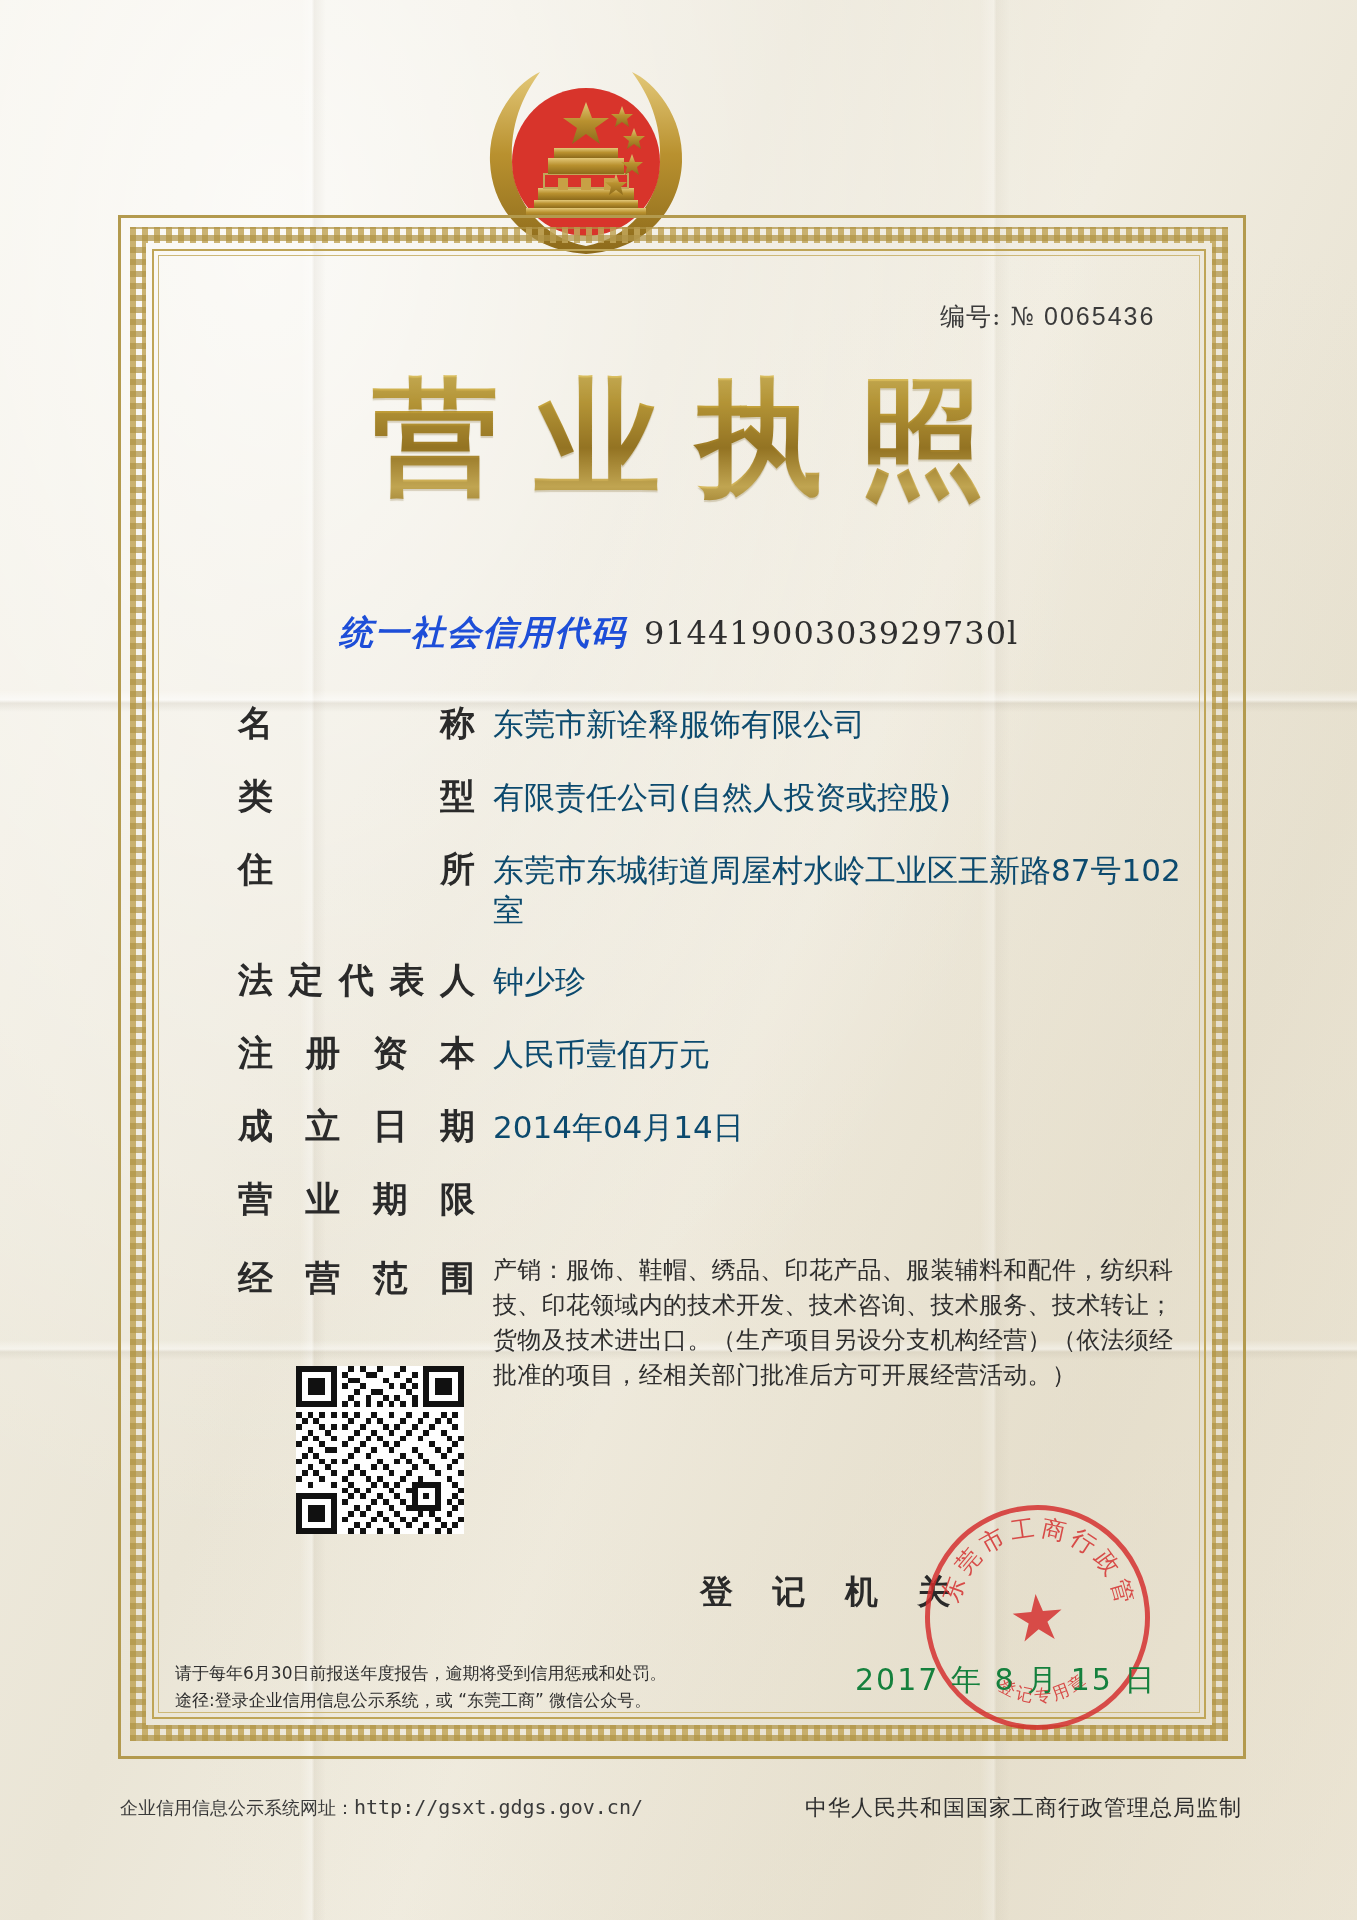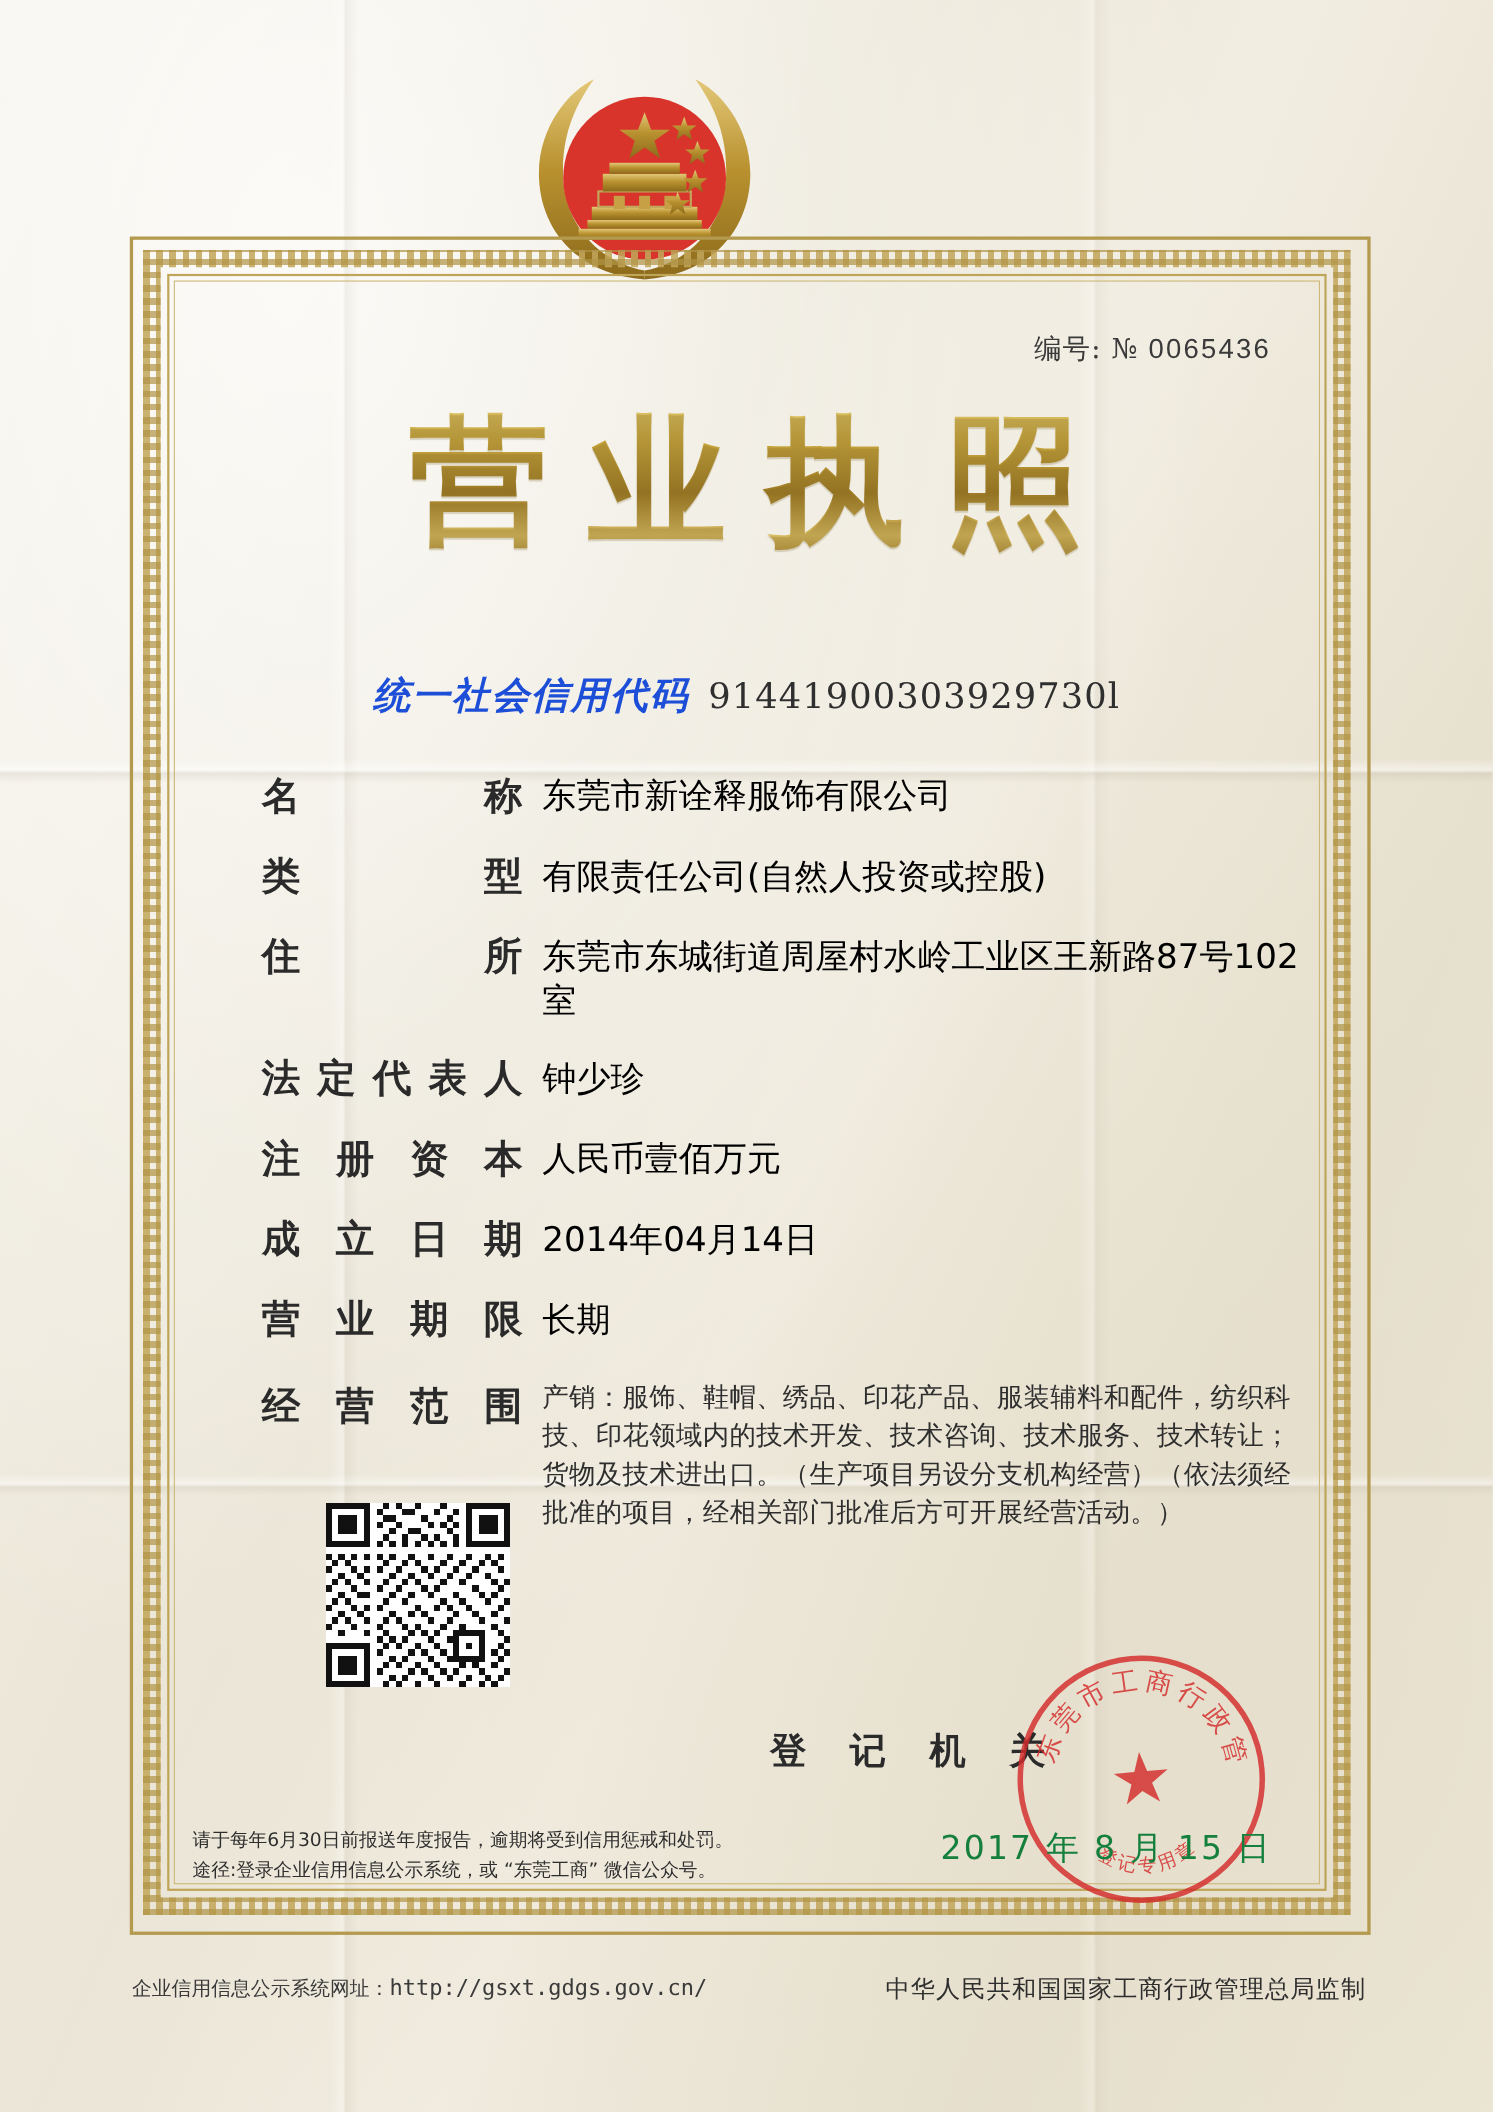--- a/index.html
+++ b/index.html
@@ -99,21 +99,21 @@
     width:255px;flex:0 0 255px;
     font-family:"DejaVu Serif","Liberation Serif",serif;
     font-size:35px;font-weight:bold;color:#2a2a2a;
     display:flex;justify-content:space-between;
     padding-right:18px;box-sizing:border-box;
   }
   .row .lab span{display:inline-block;}
   .row .val{
     flex:1;
     font-family:"DejaVu Sans","Liberation Sans",sans-serif;
-    font-size:31px;color:#000000;line-height:1.3;padding-top:4px;
+    font-size:31px;color:#0c4a6e;line-height:1.3;padding-top:4px;
   }
   .row.scope{margin-bottom:0;}
   .row.scope .val{
     font-size:24px;line-height:1.46;color:#2e2e2e;letter-spacing:.3px;
   }
   .row.scope .lab{padding-top:6px;}
 
   
   .qr{position:absolute;left:296px;top:1366px;width:168px;height:168px;}
   .qr canvas,.qr .qrbox{width:168px;height:168px;display:block;}
@@ -280,21 +280,20 @@
     <div class="val">2014年04月14日</div>
   </div>
 
   <div class="row">
     <div class="lab">
       <span>营</span>
       <span>业</span>
       <span>期</span>
       <span>限</span>
     </div>
-    <div class="val">长期</div>
   </div>
 
   <div class="row scope">
     <div class="lab">
       <span>经</span>
       <span>营</span>
       <span>范</span>
       <span>围</span>
     </div>
     <div class="val">产销：服饰、鞋帽、绣品、印花产品、服装辅料和配件，纺织科技、印花领域内的技术开发、技术咨询、技术服务、技术转让；货物及技术进出口。（生产项目另设分支机构经营）（依法须经批准的项目，经相关部门批准后方可开展经营活动。）</div>

